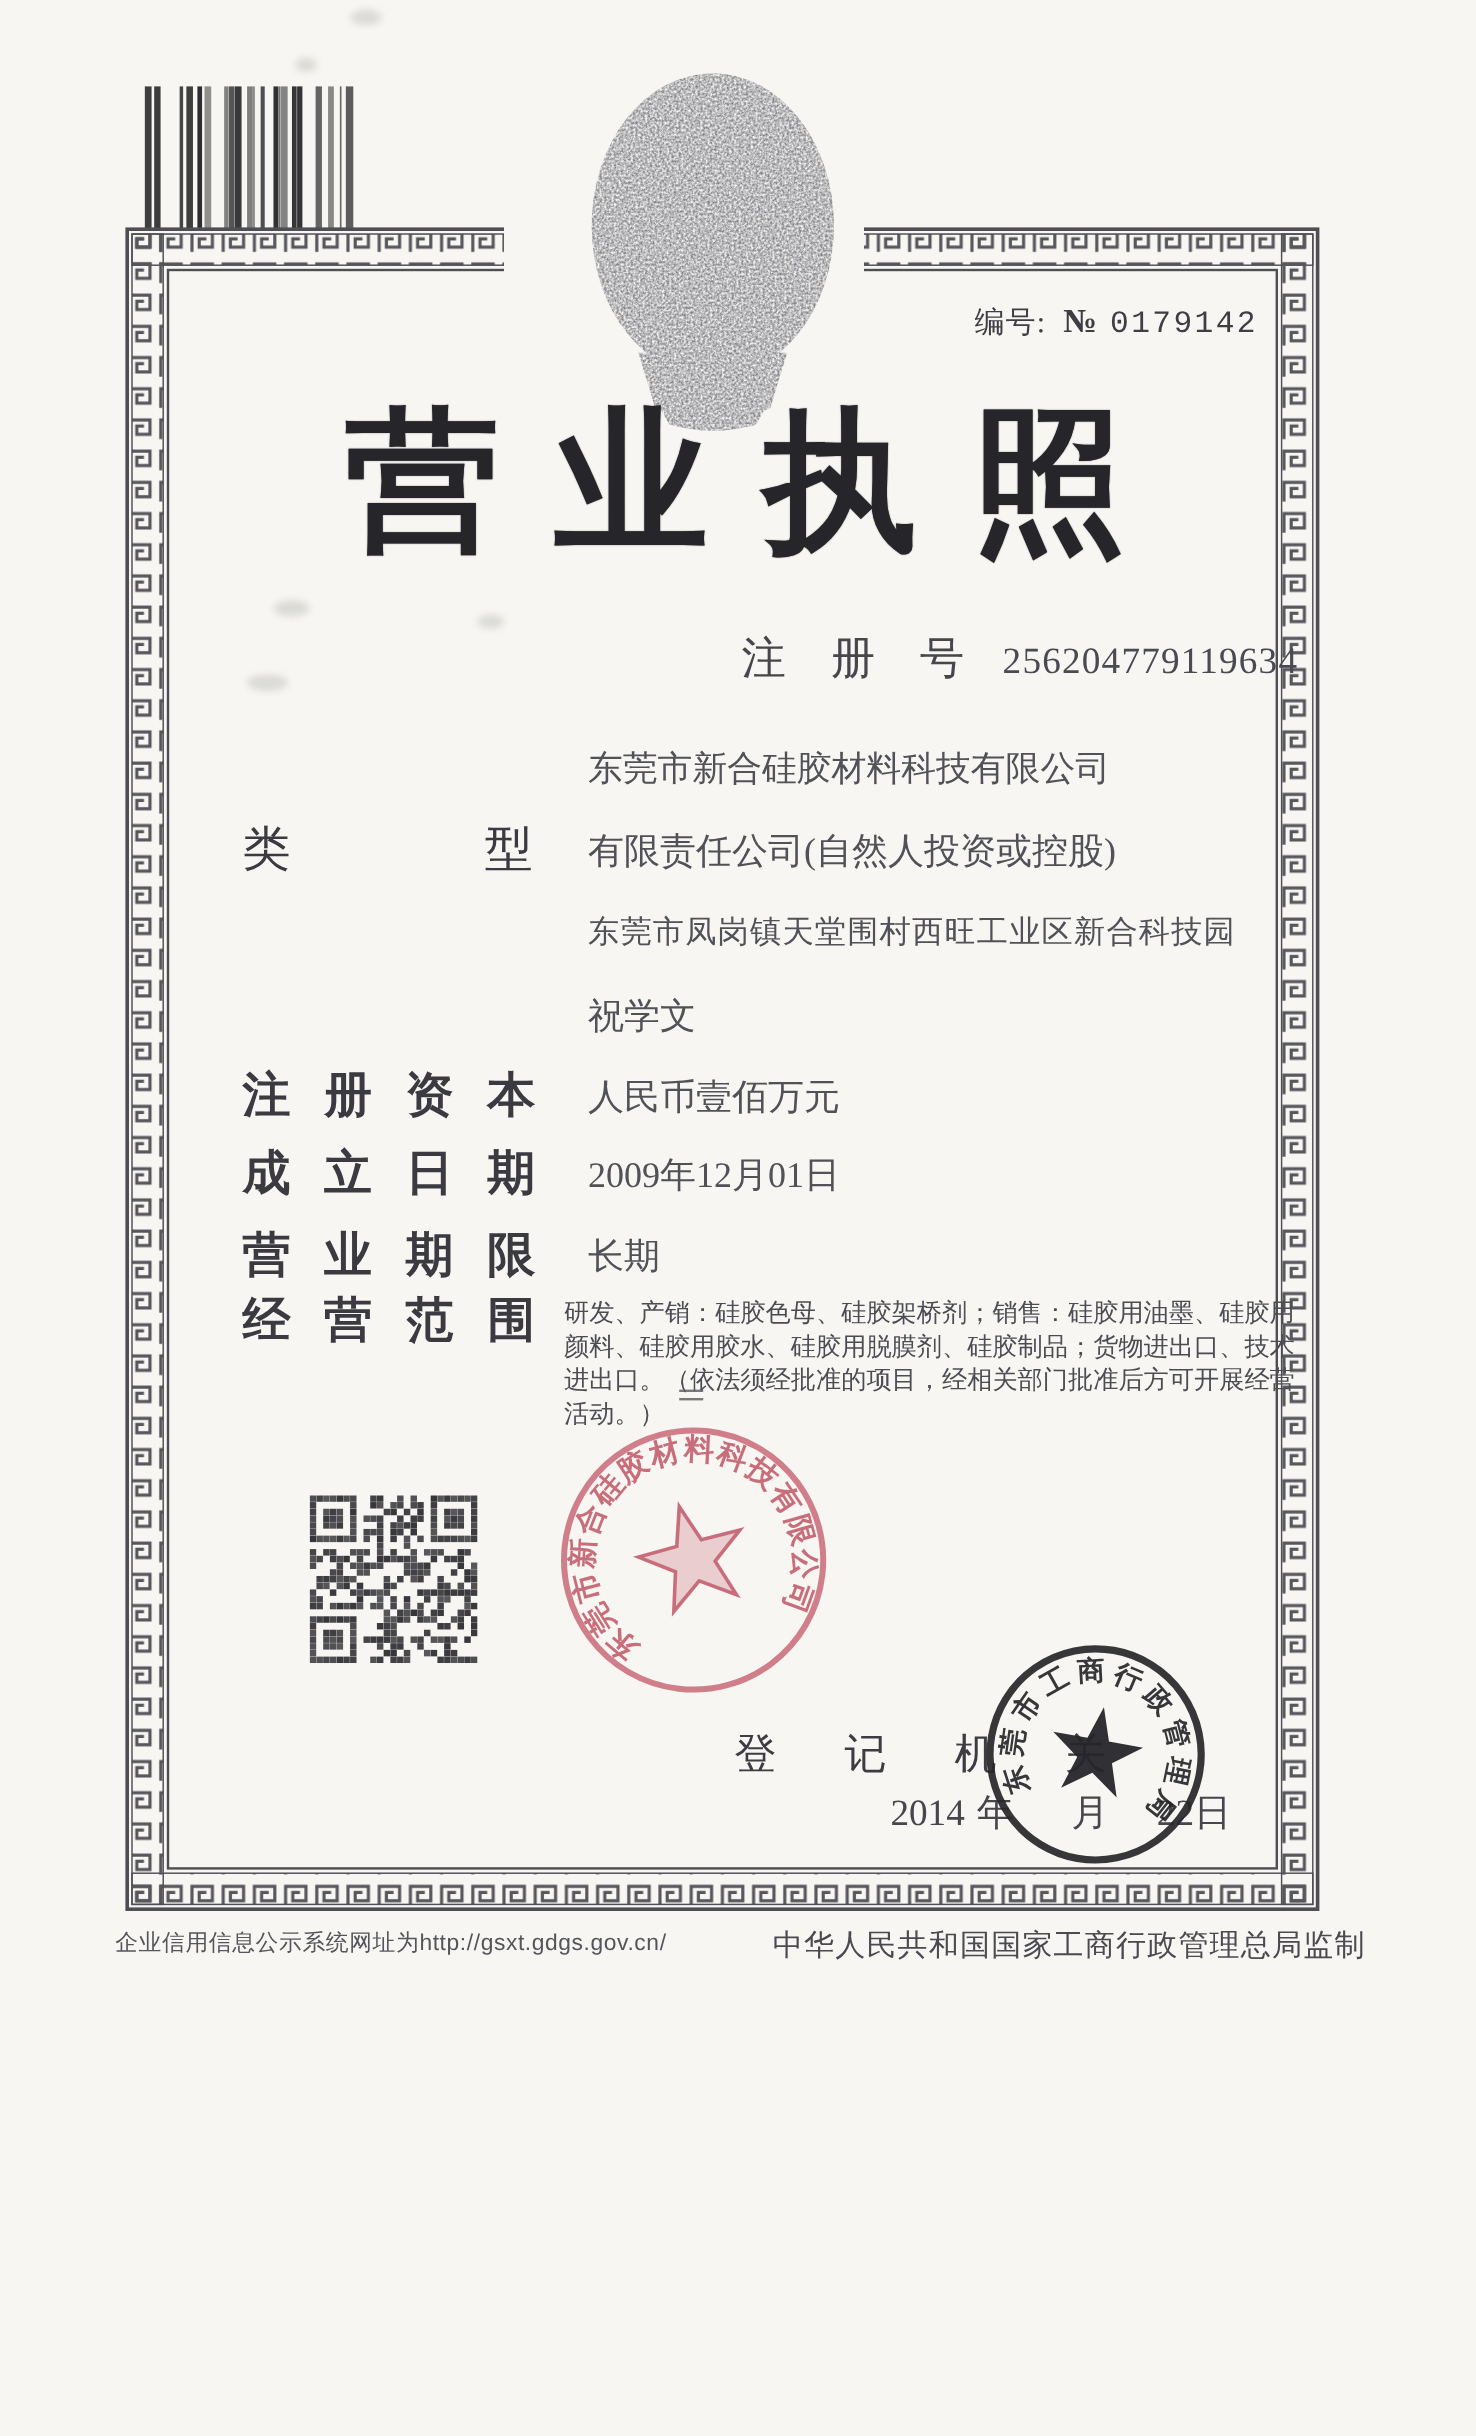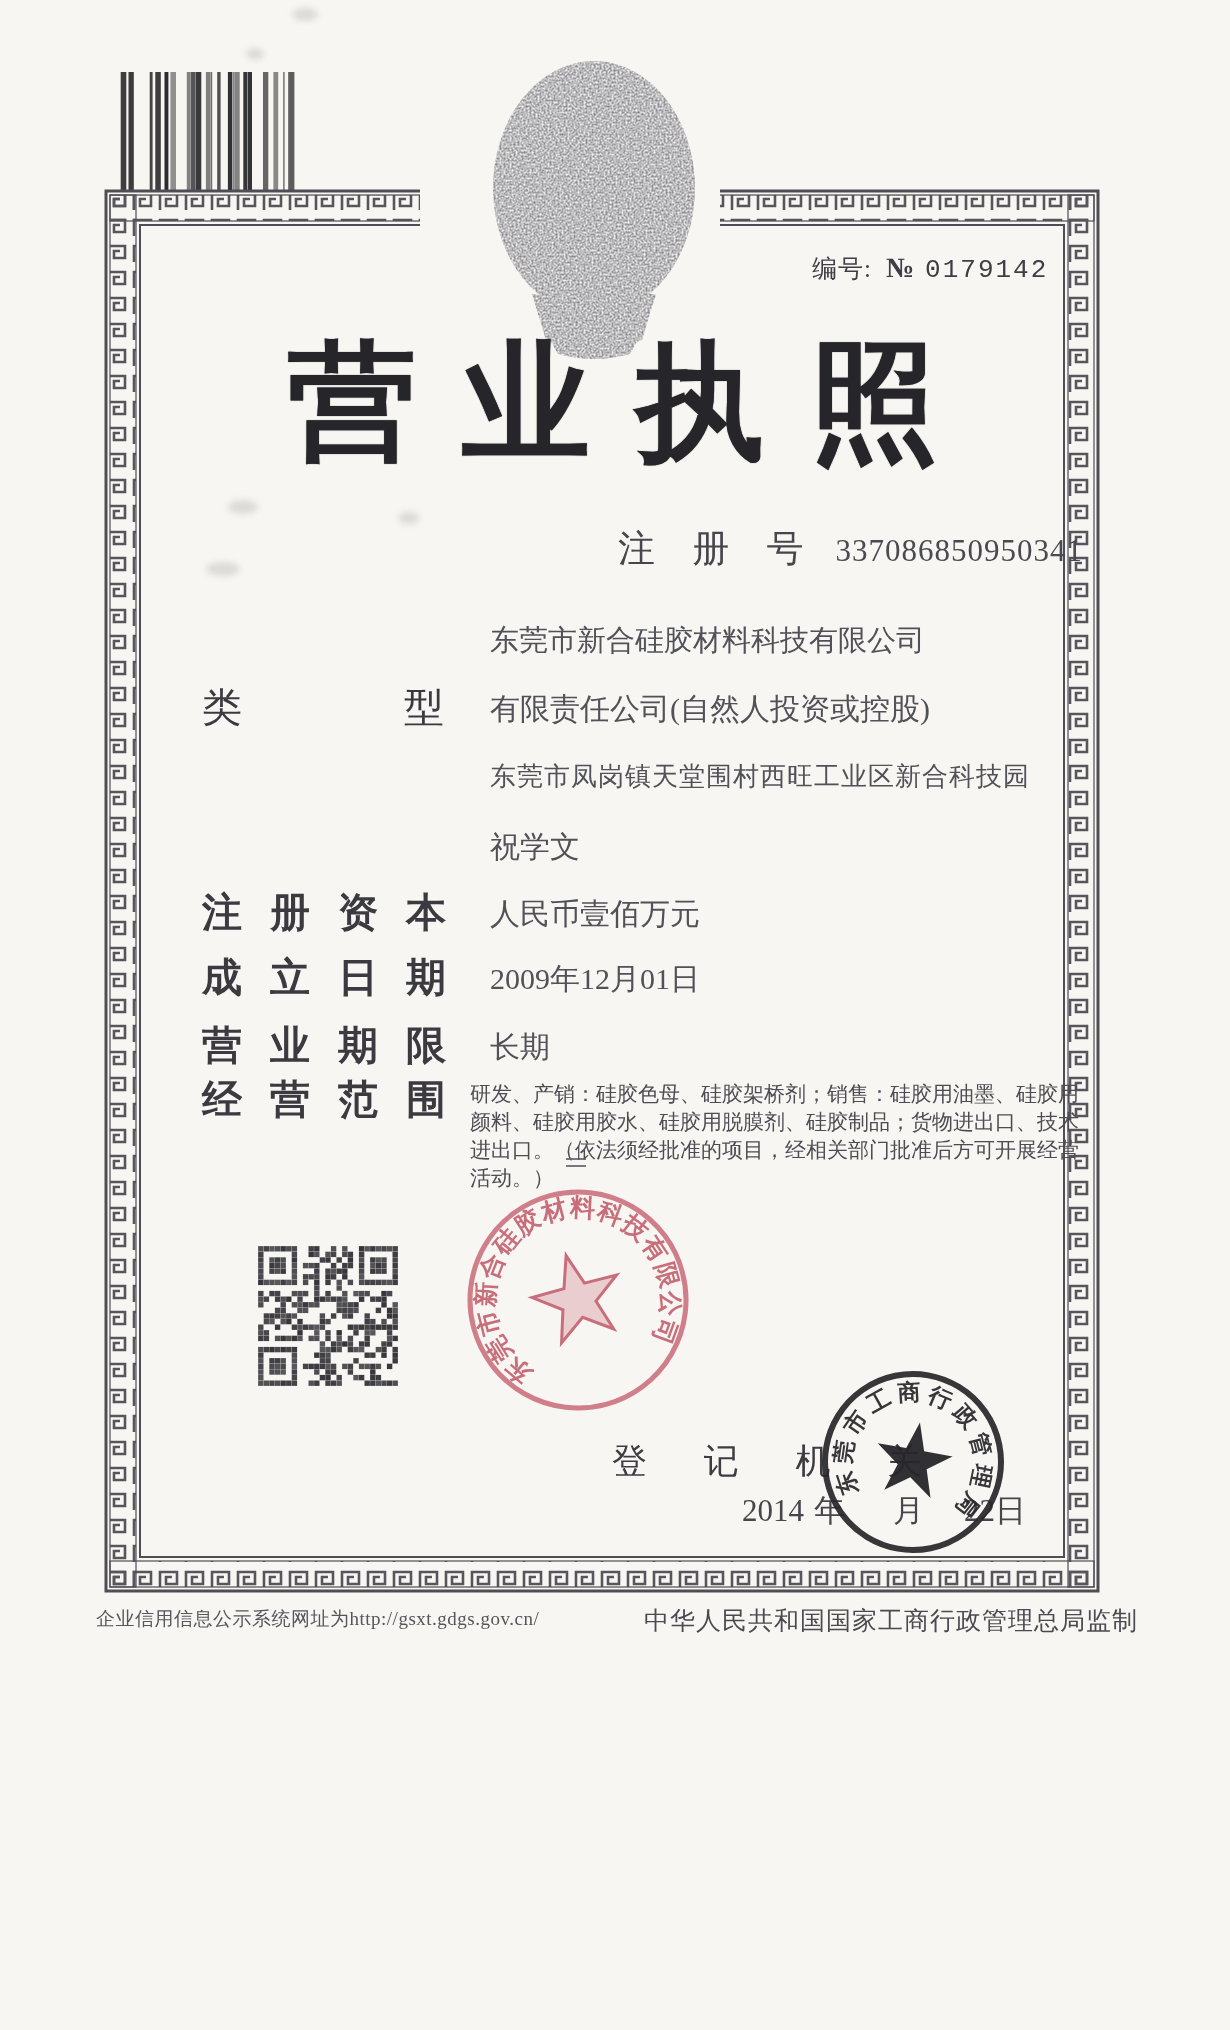--- a/index.html
+++ b/index.html
@@ -45,21 +45,21 @@
   
   .registry{position:absolute; left:612px; top:1438px; font-size:35px; color:#3c3c42;
             letter-spacing:24px; white-space:nowrap;}
   .dateline{position:absolute; left:742px; top:1490px; font-size:31px; color:#46464c;
             white-space:nowrap;}
   .dateline .g1{margin-right:10px;} .dateline .g2{margin-right:48px;}
   .dateline .g3{margin-right:40px;}
 
   
   .footer-left{position:absolute; left:96px; top:1606px; font-size:19px; color:#55555c;
-               font-family:Liberation Serif, serif; letter-spacing:.5px;}
+               font-family:Liberation Sans, sans-serif; letter-spacing:.5px;}
   .footer-right{position:absolute; right:92px; top:1604px; font-size:25px; color:#4a4a50;
                 letter-spacing:1px;}
 
   
   .frame-svg{position:absolute; left:104px; top:189px;}
   .emblem-mask{position:absolute; left:420px; top:148px; width:300px; height:226px;
                background:#f7f6f2;}
   .emblem-svg{position:absolute; left:480px; top:56px;}
   .barcode-svg{position:absolute; left:112px; top:68px;}
   .qr-svg{position:absolute; left:258px; top:1246px;}
@@ -134,21 +134,21 @@
   </div>
 
   <div class="title">
     <span>营</span>
     <span>业</span>
     <span>执</span>
     <span>照</span>
   </div>
 
   <div class="regno">
-    <span class="rlabel">注 册 号</span><span class="rvalue">337086850950341</span>
+    <span class="rlabel">注 册 号</span><span class="rvalue">256204779119634</span>
   </div>
 
   <div class="row" style="top:612px">
     <div class="fvalue v-name">东莞市新合硅胶材料科技有限公司</div>
   </div>
   <div class="row" style="top:680px">
     <div class="flabel ls2">类型</div>
     <div class="fvalue">有限责任公司(自然人投资或控股)</div>
   </div>
   <div class="row" style="top:750px">

